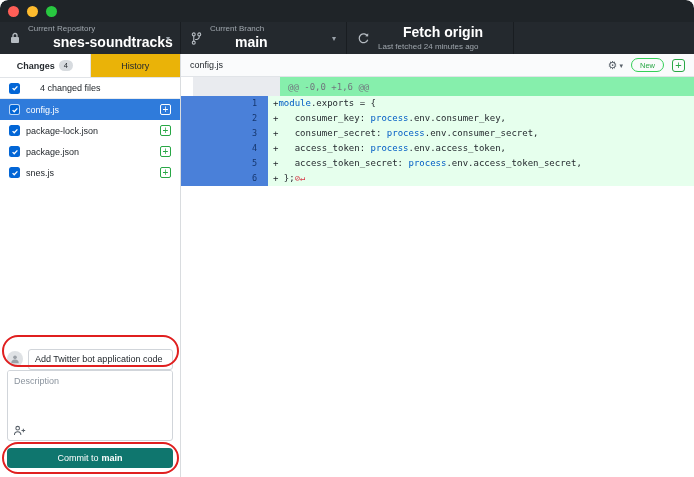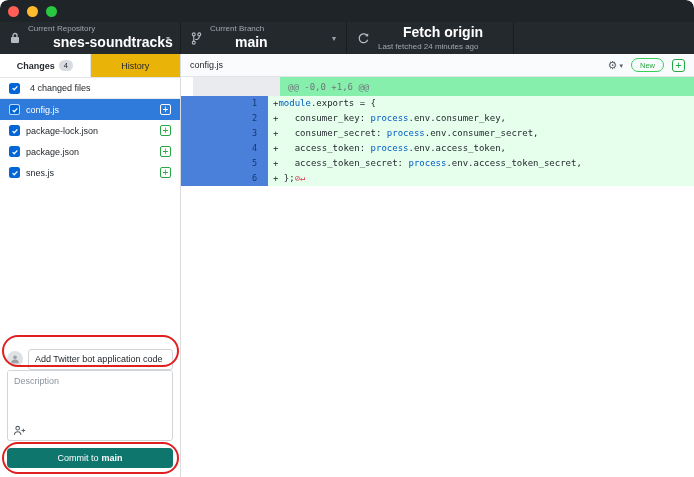--- a/index.html
+++ b/index.html
@@ -26,21 +26,21 @@
   .sidebar{width:181px;flex:0 0 181px;border-right:1px solid #d9dcdf;background:#fff;
            display:flex;flex-direction:column;box-sizing:border-box;}
   .main{flex:1;min-width:0;display:flex;flex-direction:column;background:#fff;}
   
   .tabs{height:23px;display:flex;border-bottom:1px solid #e1e4e8;flex:0 0 auto;}
   .tab{flex:1;display:flex;align-items:center;justify-content:center;gap:4px;
        font-size:9px;color:#24292e;background:#eab308;border-left:1px solid #e1e4e8;}
   .tab.active{background:#fff;font-weight:700;border-left:none;}
   .badge{background:#d7dbdf;border-radius:7px;font-size:7.5px;padding:1px 5px;font-weight:400;color:#24292e;}
   
-  .files-header{height:20px;display:flex;align-items:center;gap:10px;padding:0 9px;
+  .files-header{height:20px;display:flex;align-items:center;gap:20px;padding:0 9px;
                 font-size:9px;color:#24292e;border-bottom:1px solid #e9ebee;flex:0 0 auto;}
   .checkbox{width:11px;height:11px;background:#0366d6;border-radius:2.5px;flex:0 0 auto;
             display:inline-flex;align-items:center;justify-content:center;}
   .file-row{height:21px;display:flex;align-items:center;gap:6px;padding:0 9px;
             font-size:9px;color:#24292e;flex:0 0 auto;}
   .file-name{flex:1;white-space:nowrap;overflow:hidden;}
   .status-box{width:11px;height:11px;border:1px solid #28a745;border-radius:2px;color:#28a745;
               font-size:10px;line-height:1;display:flex;align-items:center;justify-content:center;
               box-sizing:border-box;flex:0 0 auto;}
   .file-row.selected{background:#2f7bdb;color:#fff;}

